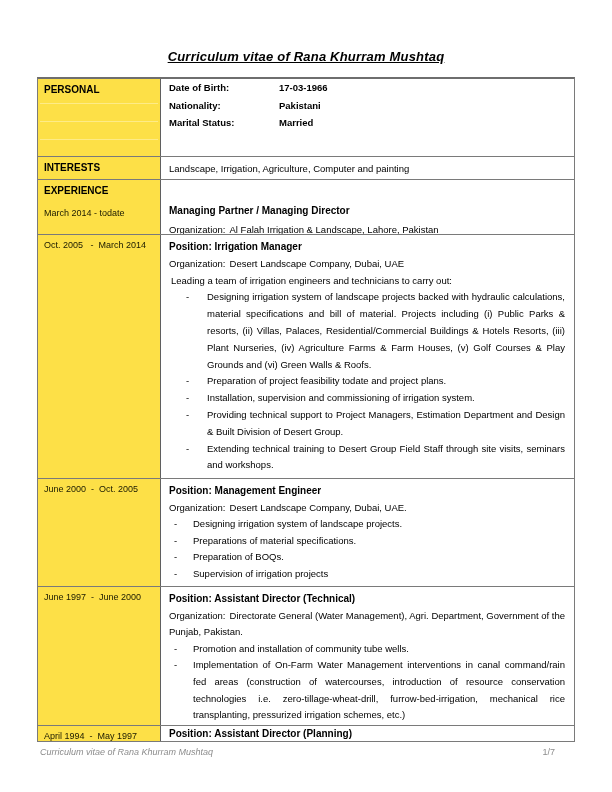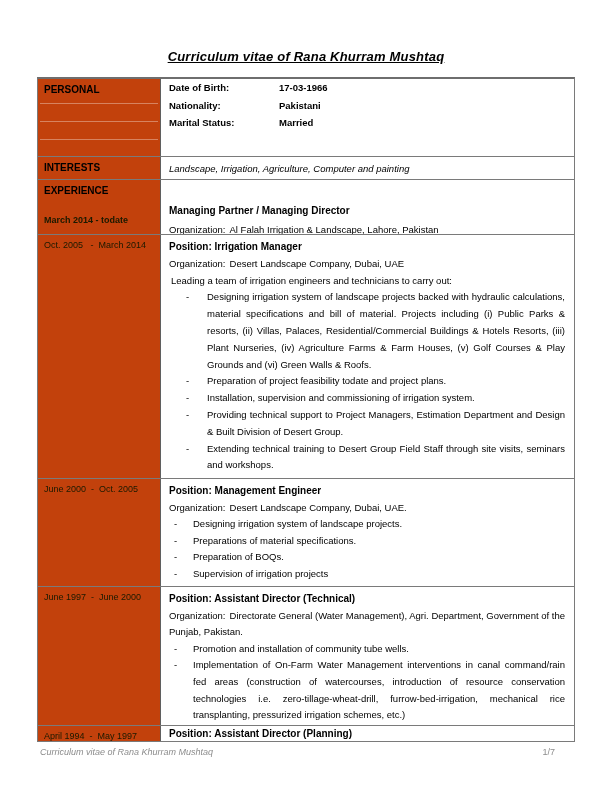--- a/index.html
+++ b/index.html
@@ -22,45 +22,45 @@
   .cv-table{
     position:absolute;left:37px;top:77px;width:538px;
     border-left:1px solid #7a7a7a;
     border-right:1px solid #7a7a7a;
     border-top:2px solid #6e6e6e;
     box-sizing:border-box;
   }
   .row{display:flex;border-bottom:1px solid #7a7a7a;box-sizing:border-box;overflow:hidden;}
   .side{
     width:123px;flex-shrink:0;
-    background:#c2410c;
+    background:#fde047;
     border-right:1px solid #5f5f5f;
     box-sizing:border-box;
     padding:5px 6px 0 6px;
     position:relative;
     overflow:hidden;
   }
   .side .heading{font-size:10px;font-weight:bold;color:#000;}
   .side .period{font-size:9px;color:#1a1a00;white-space:pre;display:block;}
-  .side .heading + .period{margin-top:19px;font-weight:bold;}
+  .side .heading + .period{margin-top:12px;}
   .subline{position:absolute;left:2px;right:2px;height:1px;background:rgba(255,255,255,0.35);}
   .sl1{top:24px}.sl2{top:42px}.sl3{top:60px}
   .content{
     flex:1;min-width:0;
     padding:4px 9px 2px 8px;
     box-sizing:border-box;
     font-size:9.5px;
     overflow:hidden;
   }
   
   .pfield{line-height:17.5px;white-space:nowrap;}
   .plabel{display:inline-block;width:110px;}
   .r1 .content{padding-top:0;font-weight:bold;}
   
-  .r2 .content{padding-top:6px;font-style:italic;}
+  .r2 .content{padding-top:6px;}
   
   .r3 .content{padding-top:21px;}
   .r3 .position{line-height:19px;}
   .r3 .org{line-height:19px;}
   .position{font-weight:bold;font-size:10px;}
   .org-label{margin-right:4px;}
   .italic{}
   
   .r4 .content > div{line-height:16.8px;}
   .r5 .content > div{line-height:16.5px;}

